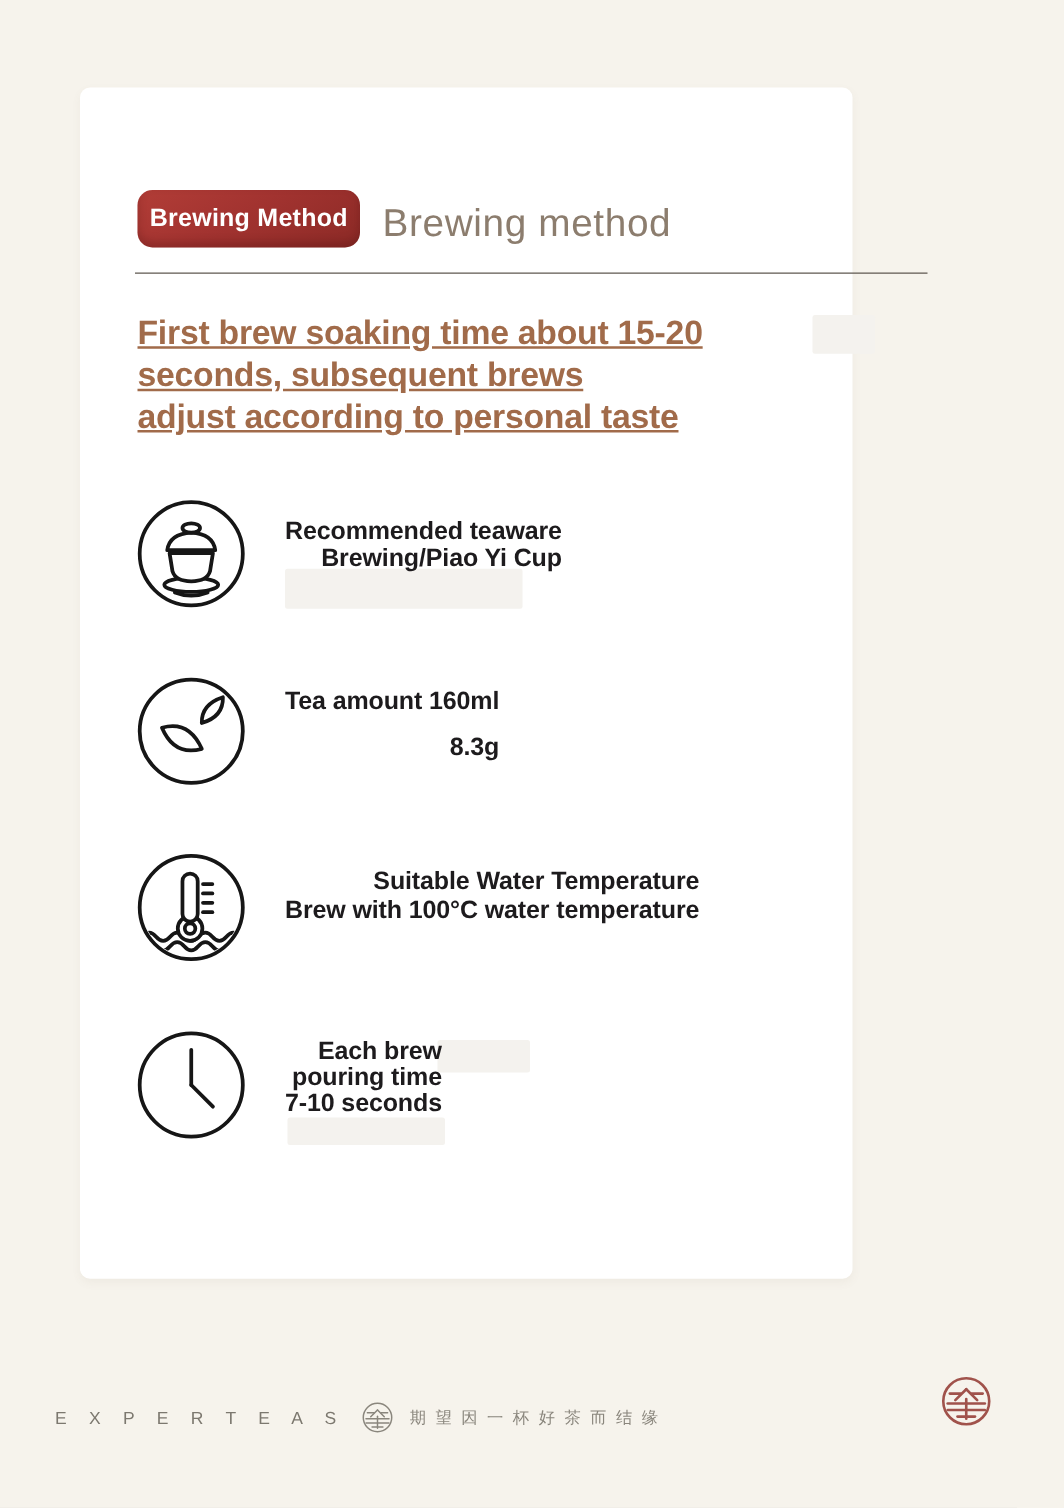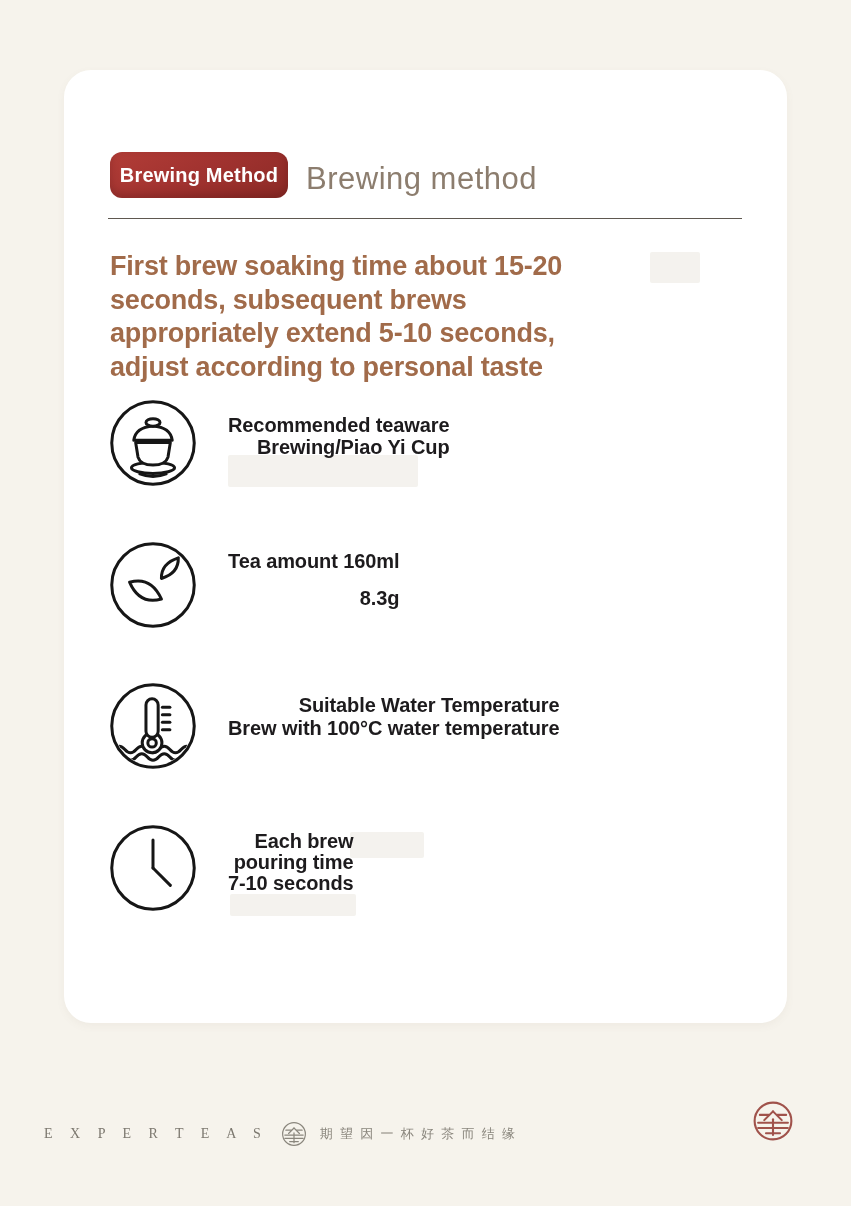--- a/index.html
+++ b/index.html
@@ -2,41 +2,41 @@
 <html><head>
 <meta charset="utf-8">
 <style>
   html,body{margin:0;padding:0;background:#e9e6df;}
   .page{
     position:relative;width:851px;height:1206px;margin:0 auto;
     background:#f6f3ec;overflow:hidden;
     font-family:"Liberation Sans",sans-serif;
   }
   .card{
-    position:absolute;left:64px;top:70px;width:723px;height:953px;
-    background:#ffffff;border-radius:27px;
+    position:absolute;left:64px;top:70px;width:618px;height:953px;
+    background:#ffffff;border-radius:8px;
     box-shadow:0 3px 8px rgba(120,110,90,0.06);
   }
   
   .badge{
     position:absolute;left:46px;top:82px;width:178px;height:46px;
     background:linear-gradient(150deg,#b23d37 0%,#a23330 45%,#8c2a26 100%);
     border-radius:12px;display:flex;align-items:center;justify-content:center;
     box-shadow:inset 0 -4px 8px rgba(60,10,10,.25);
   }
   .badge span{color:#ffffff;font-size:20px;font-weight:700;letter-spacing:.2px;}
   .title{
     position:absolute;left:242px;top:86px;margin:0;height:46px;line-height:46px;
     font-size:31px;font-weight:400;color:#8c7d6e;letter-spacing:.5px;
   }
   .divider{position:absolute;left:44px;top:148px;width:634px;height:1px;background:#5f5850;}
   
   .intro{
     position:absolute;left:46px;top:180px;width:620px;
-    font-size:27px;font-weight:700;color:#a16b4a;line-height:33.5px;letter-spacing:-0.2px;
+    font-size:27px;font-weight:700;color:#a16b4a;line-height:33.5px;letter-spacing:-0.2px;text-decoration:underline;
   }
   
   .row{position:absolute;left:44px;display:flex;gap:30px;text-align:right;}
   .row1{top:328px}.row2{top:470px}.row3{top:611px}.row4{top:753px}
   .icon{width:90px;height:90px;flex:0 0 90px;}
   .icon svg{display:block;width:90px;height:90px;}
   .row-text{font-size:20px;font-weight:700;color:#1d1b1d;letter-spacing:-0.1px;}
   .row1 .row-text{margin-top:16px;line-height:22px;}
   .row2 .row-text{margin-top:10px;line-height:22px;}
   .row2 .row-text div+div{margin-top:15px;}
@@ -45,21 +45,21 @@
   .row4 .row-text{margin-top:8px;line-height:21px;}
   
   .artifact{position:absolute;background:#f4f2ee;border-radius:2px;}
   .a1{left:586px;top:182px;width:50px;height:31px;}
   .a2{left:164px;top:385px;width:190px;height:32px;}
   .a3{left:286px;top:762px;width:74px;height:26px;}
   .a4{left:166px;top:824px;width:126px;height:22px;}
   
   .footer{
     position:absolute;left:44px;top:1114px;height:40px;
-    display:flex;align-items:center;gap:13px;font-family:Liberation Serif, serif;
+    display:flex;align-items:center;gap:13px;
   }
   .brand{font-size:14px;color:#7c786f;letter-spacing:7px;white-space:nowrap;}
   .footer .logo svg{display:block;}
   .slogan{font-size:13px;color:#8a867d;letter-spacing:2px;white-space:nowrap;}
   .seal{position:absolute;left:752px;top:1100px;width:42px;height:42px;}
 </style>
 </head>
 <body>
 
 <div class="page">
@@ -73,21 +73,20 @@
 
     <div class="badge">
       <span>Brewing Method</span>
     </div>
     <h1 class="title">Brewing method</h1>
     <div class="divider"></div>
 
     <div class="intro">
       <div>First brew soaking time about 15-20</div>
       <div>seconds, subsequent brews</div>
-      <div>appropriately extend 5-10 seconds,</div>
       <div>adjust according to personal taste</div>
     </div>
 
     <div class="row row1">
       <span class="icon">
         <svg viewBox="0 0 96 96" fill="none" stroke="#161616" stroke-width="3.2" stroke-linecap="round" stroke-linejoin="round">
           <circle cx="48" cy="48" r="44"></circle>
           <ellipse cx="48" cy="74.5" rx="23" ry="6"></ellipse>
           <path d="M34 81 Q48 86.5 62 81"></path>
           <path d="M29.5 47.5 L32 63 Q34.5 71.5 48 71.5 Q61.5 71.5 64 63 L66.5 47.5 Z" fill="#ffffff"></path>

